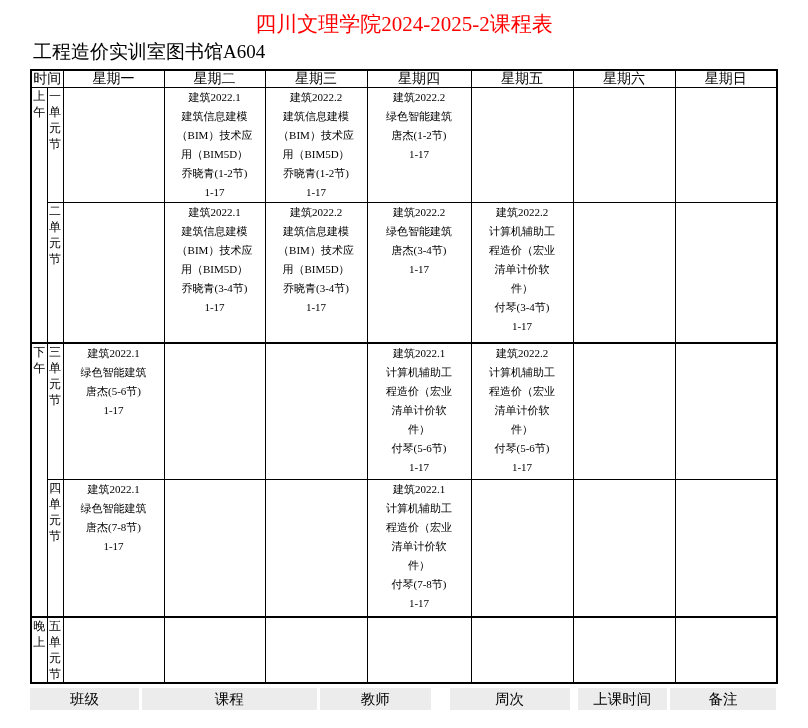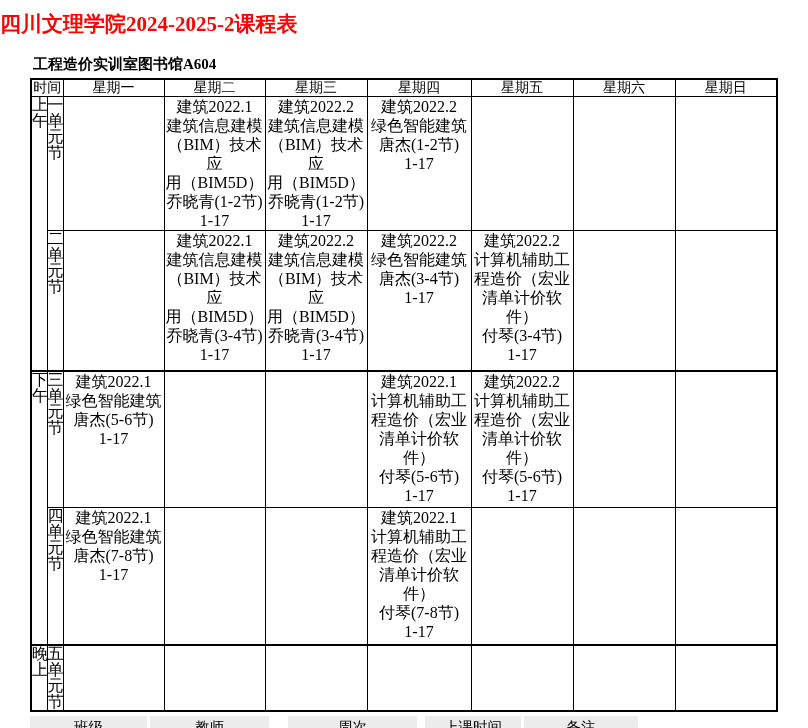--- a/index.html
+++ b/index.html
@@ -4,30 +4,30 @@
 <style>
   html,body{margin:0;padding:0;}
   body{
     width:808px;height:728px;background:#ffffff;
     font-family:"Liberation Serif", serif;
     color:#000;
     position:relative;
   }
   .title{
     padding-top:10px;
-    text-align:left;
+    text-align:center;
     font-size:21px;
-    font-weight:bold;
+    font-weight:normal;
     color:var(--title_color,#ff0000);
     letter-spacing:0px;
   }
   .subtitle{
-    margin:17px 0 4px 33px;
-    font-size:15px;
-    font-weight:700;
+    margin:1px 0 4px 33px;
+    font-size:19px;
+    font-weight:400;
   }
   table.schedule{
     border-collapse:collapse;
     table-layout:fixed;
     margin-left:30px;
     width:746px;
     border:2px solid var(--border_color,#000);
   }
   table.schedule th, table.schedule td{
     border:1px solid var(--border_color,#000);
@@ -37,27 +37,27 @@
     overflow:hidden;
   }
   tr.head th{
     height:16px;
     font-size:14px;
     font-weight:normal;
     line-height:16px;
     vertical-align:middle;
   }
   td.course{
-    font-size:16px;
+    font-size:11px;
     line-height:19px;
     white-space:pre-line;
     padding-top:1px;
   }
   td.period, td.unit{
-    font-size:16px;
+    font-size:12px;
     line-height:16px;
     word-break:break-all;
     vertical-align:middle;
     padding:0 1px;
   }
   tr.r1{height:115px;}
   tr.r2{height:140px;}
   tr.r3{height:137px;}
   tr.r4{height:137px;}
   tr.r5{height:66px;padding-left:8px;}
@@ -222,17 +222,18 @@
     <td class="course"></td>
     <td class="course"></td>
     <td class="course"></td>
     <td class="course"></td>
   </tr>
 </tbody>
   </table>
 
 <div class="footer">
   <div class="seg s0">班级</div>
+  <div class="seg s1">课程</div>
   <div class="seg s2">教师</div>
   <div class="seg s3">周次</div>
   <div class="seg s4">上课时间</div>
   <div class="seg s5">备注</div>
 </div>
 
 </body></html>

